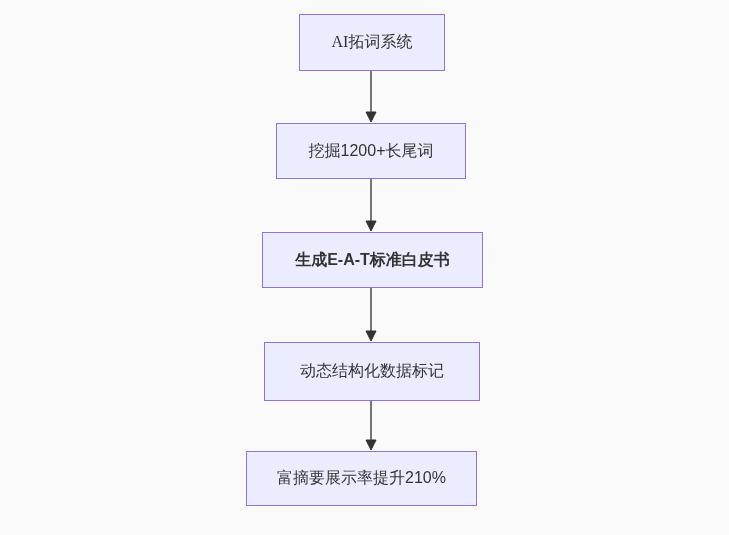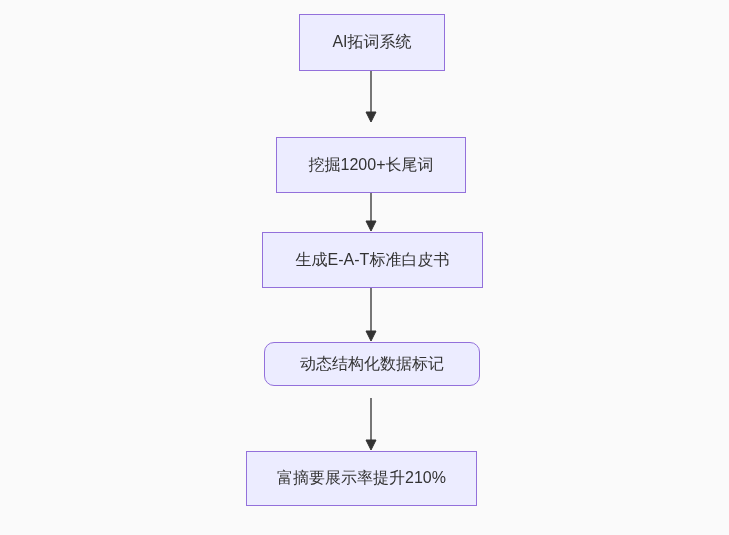--- a/index.html
+++ b/index.html
@@ -36,24 +36,24 @@
   .edges-layer path {
     stroke: #4a4a4a;
     stroke-width: 1.5;
     fill: none;
   }
   .edges-layer polygon {
     fill: #333333;
     stroke: #333333;
   }
   
-  #node-0 { left: 299px; top: 14px;  width: 146px; height: 57px; }
-  #node-1 { left: 276px; top: 123px; width: 190px; height: 56px; margin-top: 14px; }
-  #node-2 { left: 262px; top: 232px; width: 221px; height: 56px; }
-  #node-3 { left: 264px; top: 342px; width: 216px; height: 44px; border-radius: 10px; }
+  #node-0 { left: 299px; top: 14px;  width: 146px; height: 57px; font-family: Liberation Serif, serif; }
+  #node-1 { left: 276px; top: 123px; width: 190px; height: 56px; }
+  #node-2 { left: 262px; top: 232px; width: 221px; height: 56px; font-weight: bold; }
+  #node-3 { left: 264px; top: 342px; width: 216px; height: 59px; }
   #node-4 { left: 246px; top: 451px; width: 231px; height: 55px; }
 </style>
 </head>
 <body>
 
 <div class="canvas">
 
   <svg class="edges-layer" width="729" height="535" viewBox="0 0 729 535">
     <g>
       <path d="M371,71 L371,113"></path>

